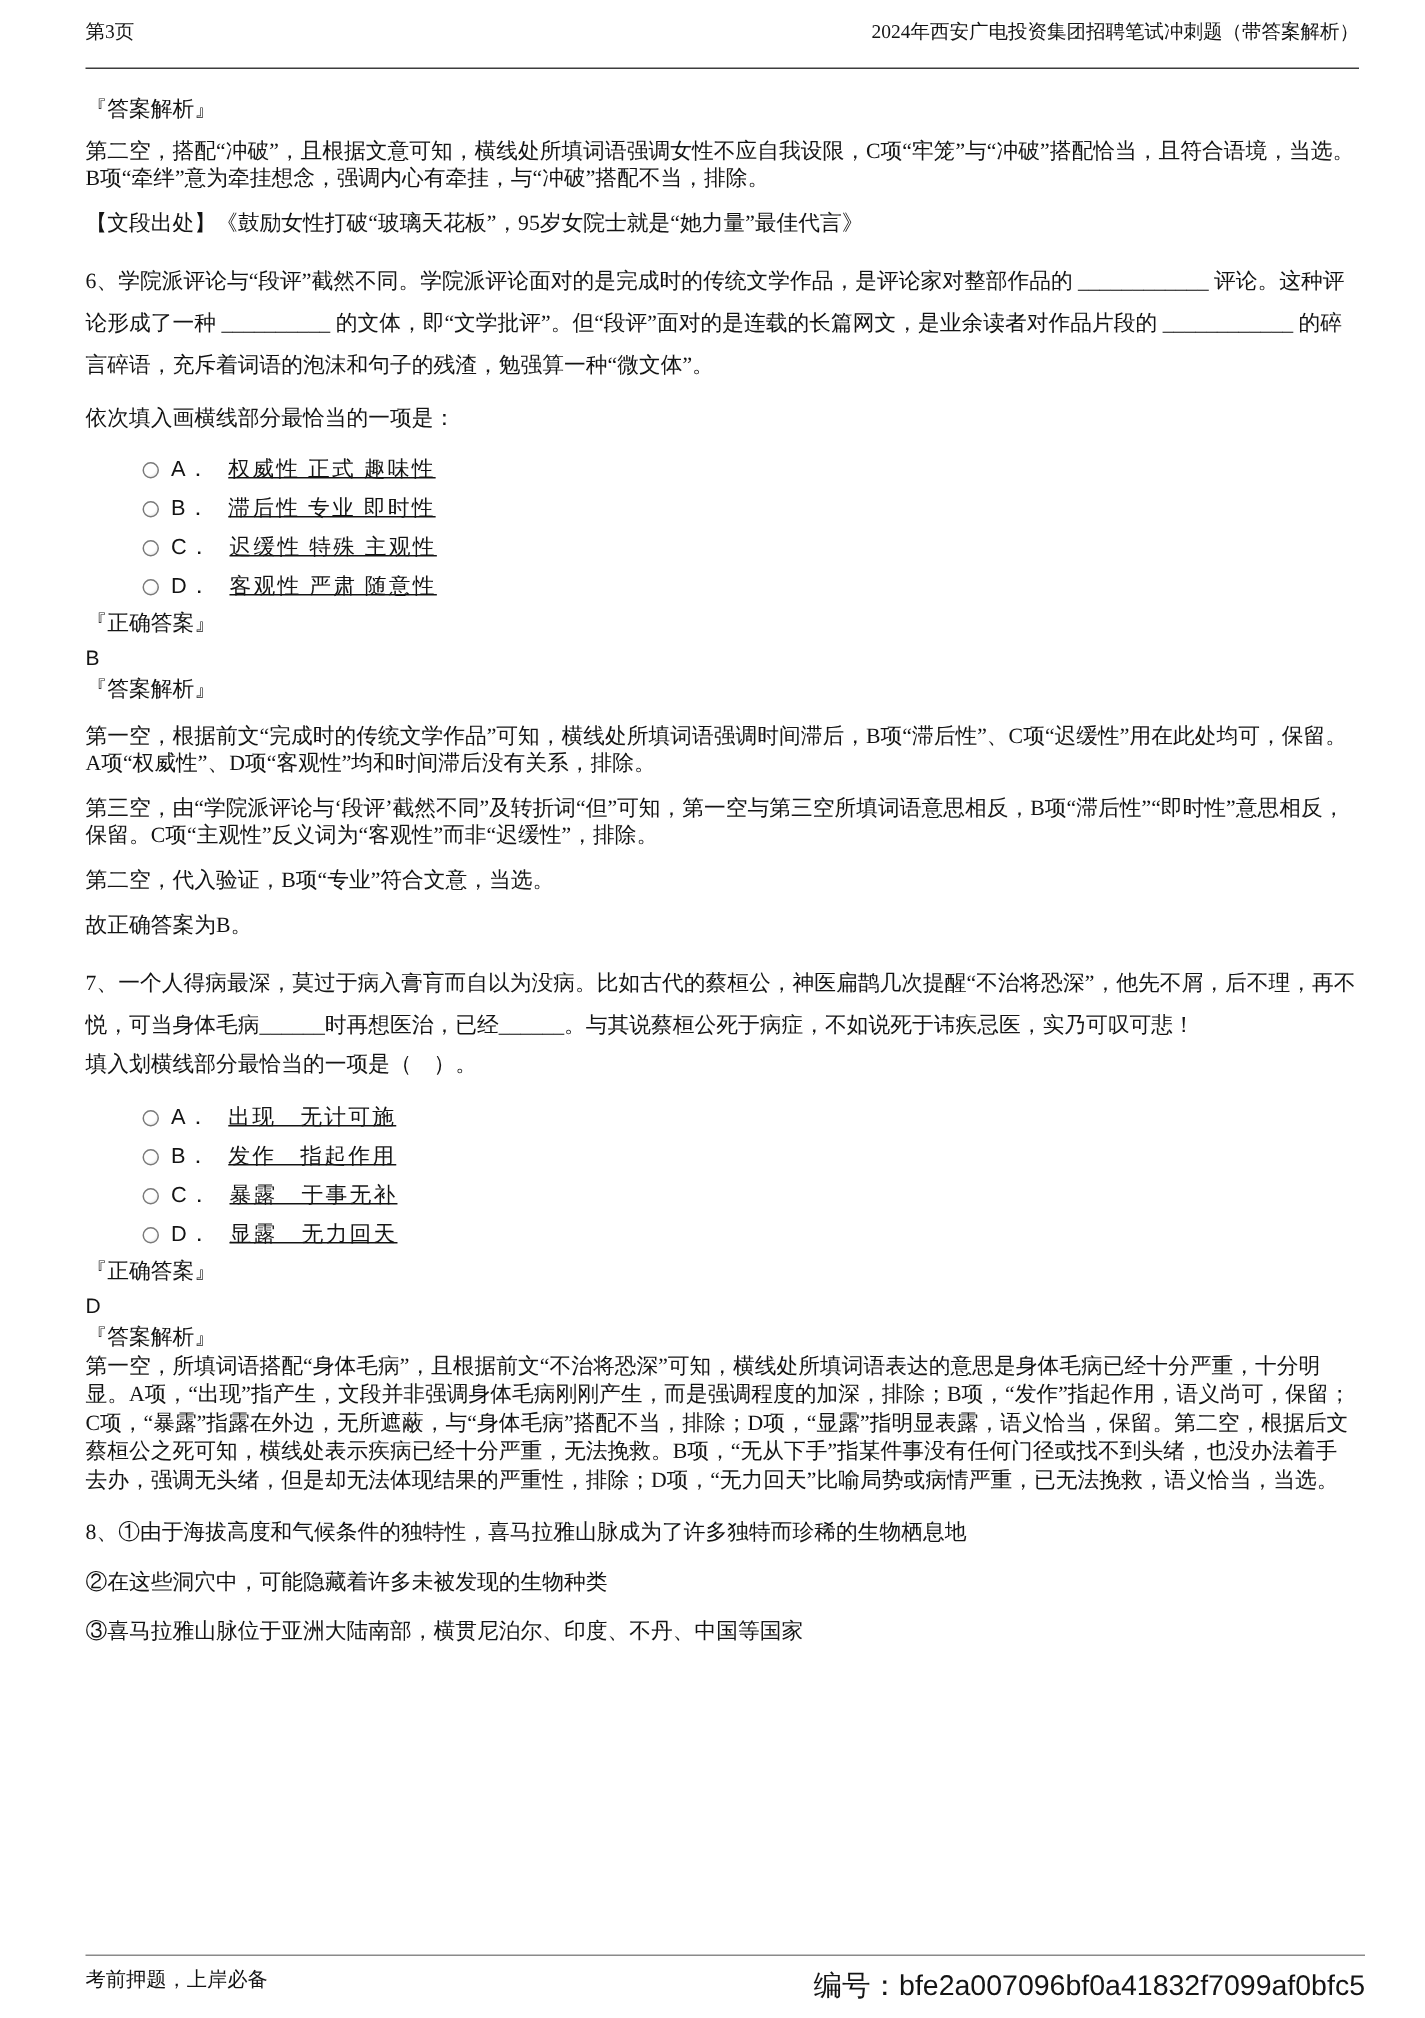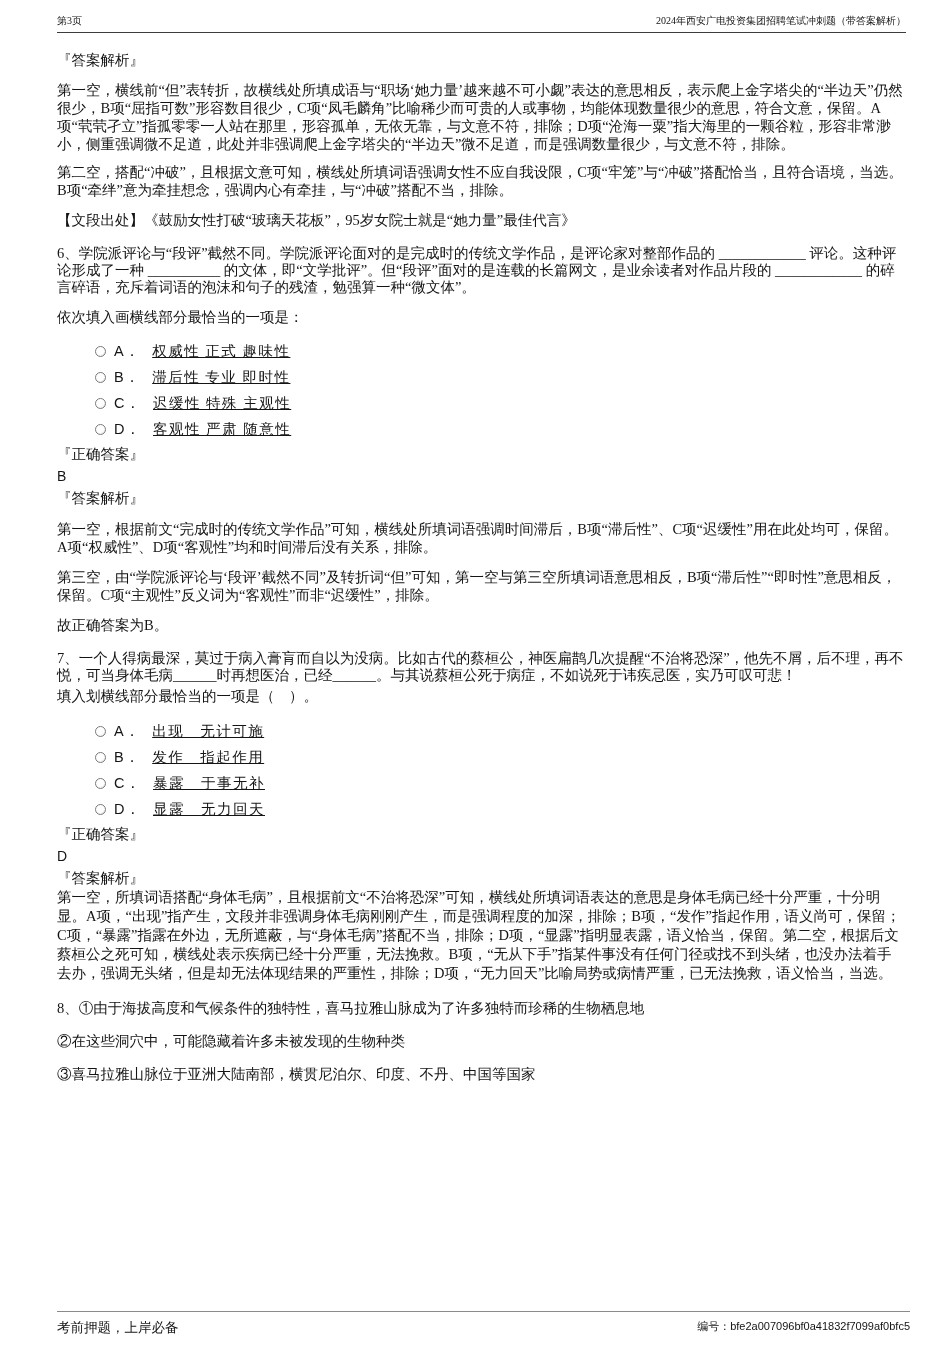--- a/index.html
+++ b/index.html
@@ -13,36 +13,36 @@
     font-family: "Liberation Serif", "DejaVu Serif", serif;
     color: #141414;
   }
   .page { padding: 12px 44px 0 57px; }
 
   
   .hdr {
     display: flex;
     justify-content: space-between;
     align-items: flex-end;
-    font-size: 10px;
+    font-size: 13px;
     line-height: 17px;
-    padding-bottom: 3px;
+    padding-bottom: 16px;
     border-bottom: 1.5px solid #3c3c3c;
     gap: 16px;
   }
 
   
   .content { font-size: 14.5px; line-height: 18px; }
   .blk { margin: 0; }
   .mt-lg { margin-top: 18px; }
   .mt    { margin-top: 12px; }
   .mt-sm { margin-top: 10px; }
   .mt-xs { margin-top: 4px; }
   .mt-q  { margin-top: 16px; }
-  .stem  { line-height: 17px; }
+  .stem  { line-height: 28px; }
   .tight { margin-top: 2px; line-height: 20px; }
   .exp   { line-height: 19px; }
   .q8line { margin-top: 15px; }
 
   .latin { font-family: "Liberation Sans", sans-serif; font-size: 14px; }
 
   
   .options { margin: 12px 0 2px 38px; }
   .option { display: flex; align-items: center; height: 26px; cursor: default; }
   .radio {
@@ -64,37 +64,36 @@
   
   .ftr {
     position: absolute;
     left: 57px; right: 40px; bottom: 8px;
     border-top: 1px solid #8a8a8a;
     padding-top: 7px;
     display: flex;
     justify-content: space-between;
     font-size: 13.5px;
   }
-  .serial { font-family: "Liberation Sans", sans-serif; font-size: 11px; }
+  .serial { font-family: "Liberation Sans", sans-serif; font-size: 19px; }
   .serial .zh { font-family: "Liberation Serif", "DejaVu Serif", serif; }
 </style>
 </head>
 <body>
 
 <div class="page">
 
   <div class="hdr">
     <span>第3页</span>
     <span>2024年西安广电投资集团招聘笔试冲刺题（带答案解析）</span>
   </div>
 
   <div class="content">
 
     <div class="blk mt-lg">『答案解析』</div>
-    <div class="blk mt">第一空，横线前“但”表转折，故横线处所填成语与“职场‘她力量’越来越不可小觑”表达的意思相反，表示爬上金字塔尖的“半边天”仍然很少，B项“屈指可数”形容数目很少，C项“凤毛麟角”比喻稀少而可贵的人或事物，均能体现数量很少的意思，符合文意，保留。A项“茕茕孑立”指孤零零一人站在那里，形容孤单，无依无靠，与文意不符，排除；D项“沧海一粟”指大海里的一颗谷粒，形容非常渺小，侧重强调微不足道，此处并非强调爬上金字塔尖的“半边天”微不足道，而是强调数量很少，与文意不符，排除。</div>
     <div class="blk mt-sm">第二空，搭配“冲破”，且根据文意可知，横线处所填词语强调女性不应自我设限，C项“牢笼”与“冲破”搭配恰当，且符合语境，当选。B项“牵绊”意为牵挂想念，强调内心有牵挂，与“冲破”搭配不当，排除。</div>
     <div class="blk mt">【文段出处】《鼓励女性打破“玻璃天花板”，95岁女院士就是“她力量”最佳代言》</div>
 
     <div class="blk mt-q stem">6、学院派评论与“段评”截然不同。学院派评论面对的是完成时的传统文学作品，是评论家对整部作品的 ____________ 评论。这种评论形成了一种 __________ 的文体，即“文学批评”。但“段评”面对的是连载的长篇网文，是业余读者对作品片段的 ____________ 的碎言碎语，充斥着词语的泡沫和句子的残渣，勉强算一种“微文体”。</div>
     <div class="blk mt">依次填入画横线部分最恰当的一项是：</div>
 
     <div class="options">
       <div class="option">
         <span class="radio"></span>
         <span class="opt-letter">A．</span>
@@ -116,20 +115,21 @@
         <span class="opt-text">客观性 严肃 随意性</span>
       </div>
     </div>
 
     <div class="blk mt-xs tight">『正确答案』</div>
     <div class="blk tight latin">B</div>
     <div class="blk tight">『答案解析』</div>
 
     <div class="blk mt">第一空，根据前文“完成时的传统文学作品”可知，横线处所填词语强调时间滞后，B项“滞后性”、C项“迟缓性”用在此处均可，保留。A项“权威性”、D项“客观性”均和时间滞后没有关系，排除。</div>
     <div class="blk mt">第三空，由“学院派评论与‘段评’截然不同”及转折词“但”可知，第一空与第三空所填词语意思相反，B项“滞后性”“即时性”意思相反，保留。C项“主观性”反义词为“客观性”而非“迟缓性”，排除。</div>
+    <div class="blk mt">第二空，代入验证，B项“专业”符合文意，当选。</div>
     <div class="blk mt">故正确答案为B。</div>
 
     <div class="blk mt-q stem">7、一个人得病最深，莫过于病入膏肓而自以为没病。比如古代的蔡桓公，神医扁鹊几次提醒“不治将恐深”，他先不屑，后不理，再不悦，可当身体毛病______时再想医治，已经______。与其说蔡桓公死于病症，不如说死于讳疾忌医，实乃可叹可悲！</div>
     <div class="blk tight">填入划横线部分最恰当的一项是（　）。</div>
 
     <div class="options">
       <div class="option">
         <span class="radio"></span>
         <span class="opt-letter">A．</span>
         <span class="opt-text">出现　无计可施</span>

